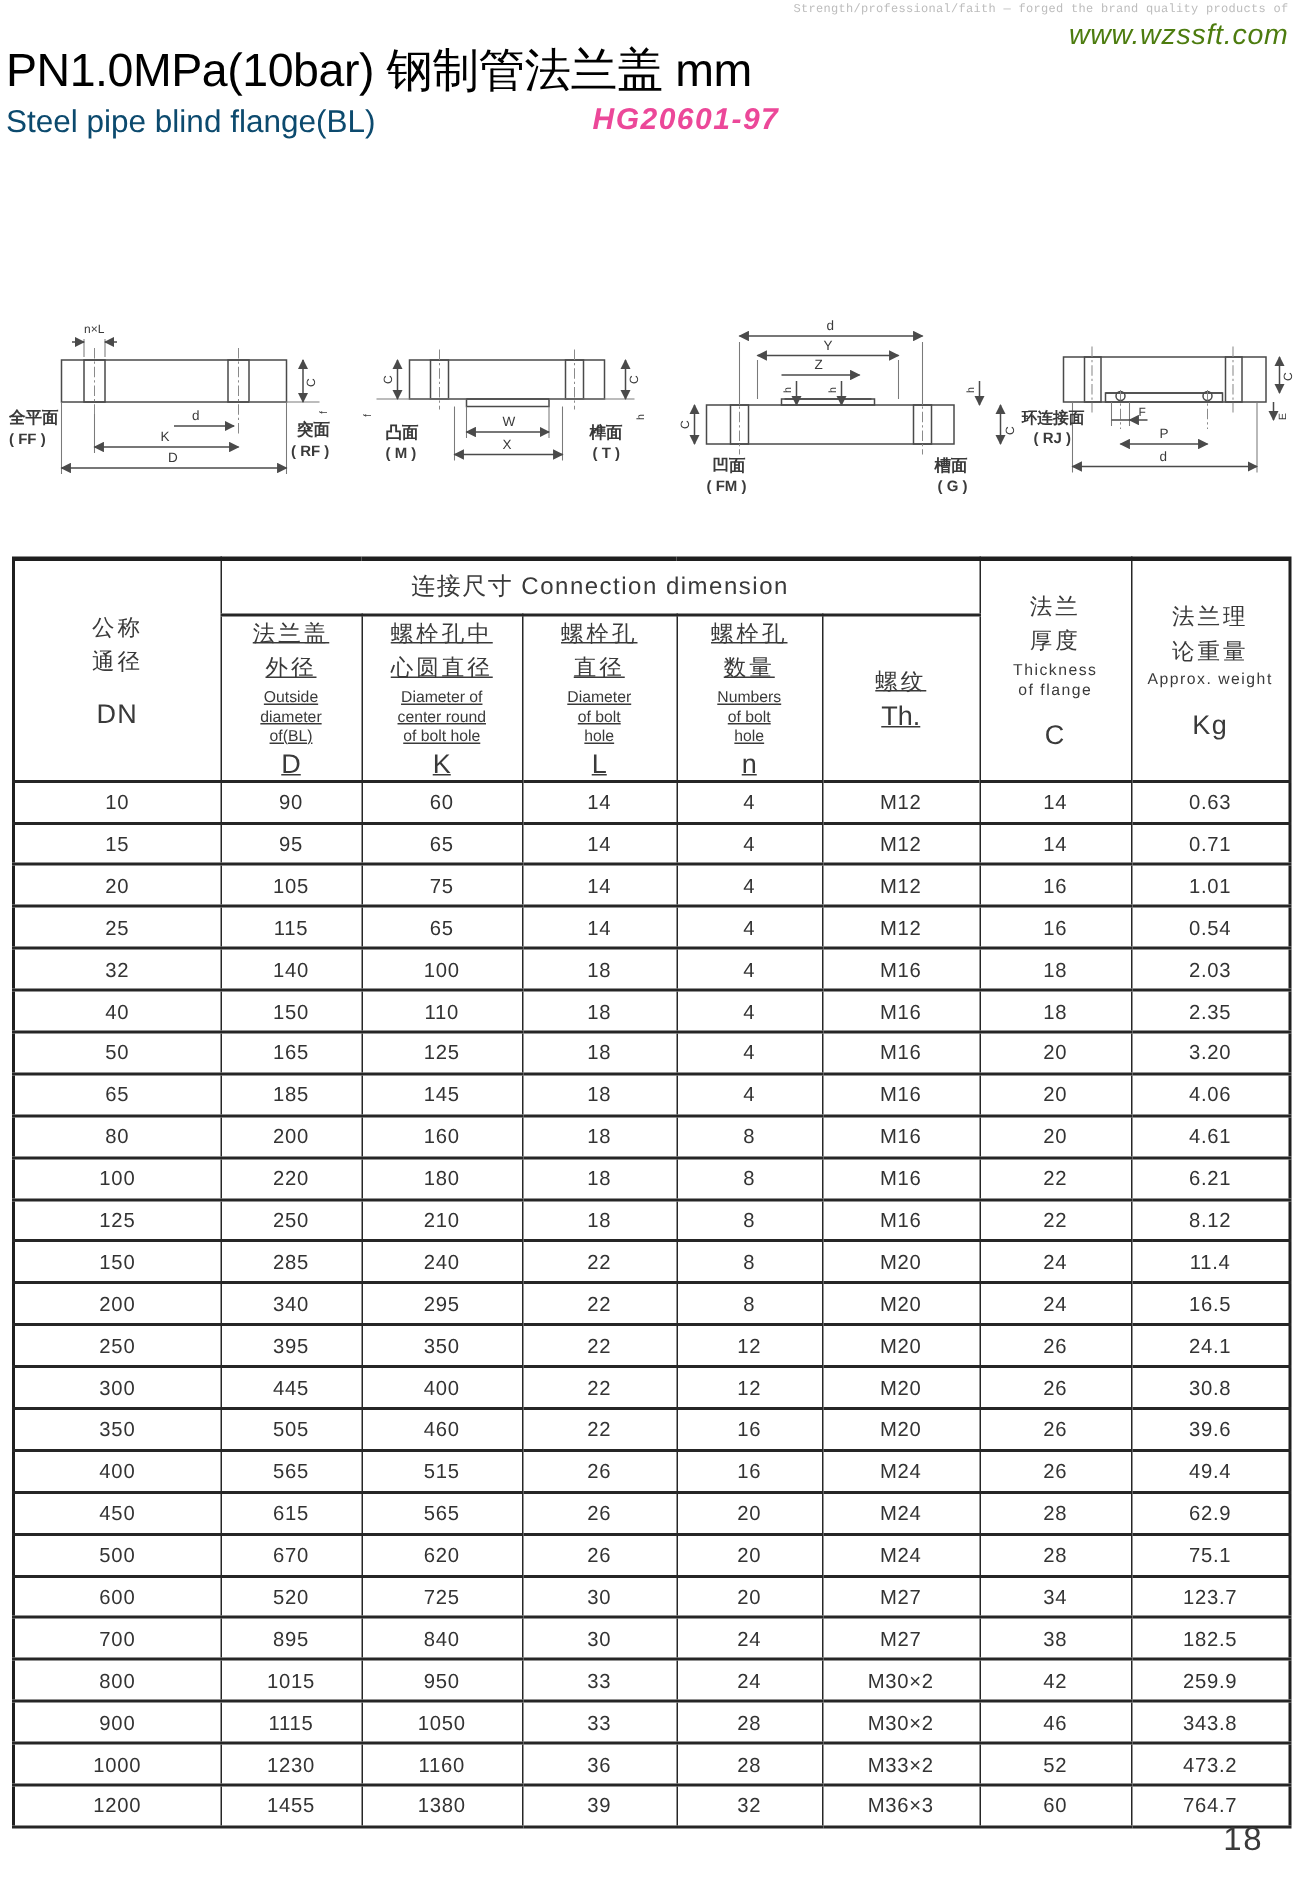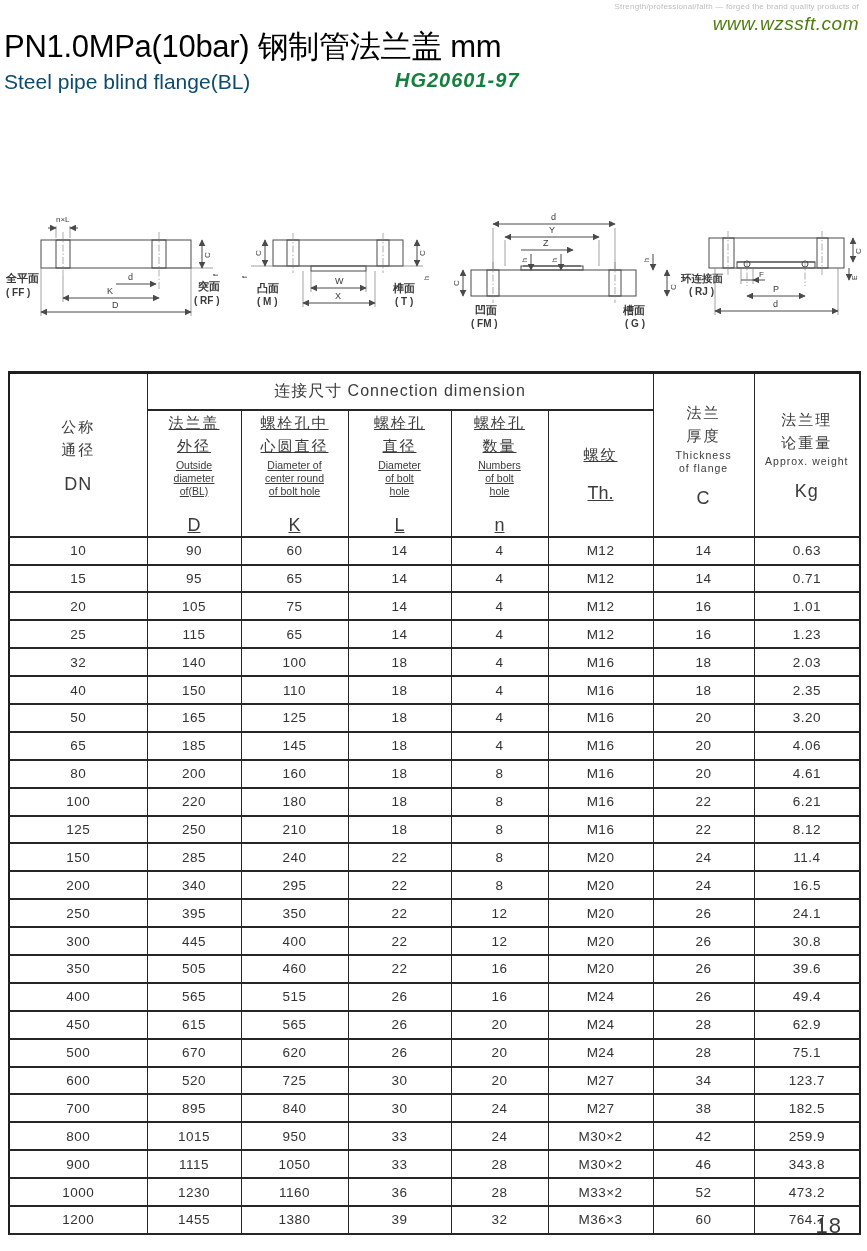--- a/index.html
+++ b/index.html
@@ -1,42 +1,42 @@
 <!DOCTYPE html>
 <html><head>
 <meta charset="utf-8">
 <style>
   html,body { margin:0; padding:0; }
   body {
     width:867px; height:1251px; position:relative; background:#ffffff;
     font-family:"Liberation Sans", sans-serif; color:#3a3a3a; overflow:hidden;
   }
-  .slogan { position:absolute; top:2px; right:8px; font-size:8px; color:#bcbcbc; letter-spacing:.2px; }
+  .slogan { position:absolute; top:2px; right:8px; font-size:8px; color:#bcbcbc; letter-spacing:.2px;font-family:Liberation Mono, monospace; }
   .website { position:absolute; top:13px; right:8px; font-size:19px; font-style:italic; color:#4d7c0f; letter-spacing:.5px; }
   .title { position:absolute; top:26px; left:4px; font-size:31px; color:#000000; white-space:nowrap; letter-spacing:-.3px; }
   .subtitle { position:absolute; top:70px; left:4px; font-size:21px; color:#0c4a6e; }
-  .standard { position:absolute; top:69px; left:395px; font-size:20px; font-weight:bold; font-style:italic; color:#15803d; letter-spacing:1px; }
+  .standard { position:absolute; top:69px; left:395px; font-size:20px; font-weight:bold; font-style:italic; color:#ec4899; letter-spacing:1px; }
   .drawings { position:absolute; top:210px; left:6px; width:859px; height:126px; display:flex; align-items:flex-start; }
   .drawings svg { display:block; flex:0 0 auto; }
   svg text { font-family:"Liberation Sans", sans-serif; fill:#3a3a3a; }
   .dline { stroke:#4a4a4a; stroke-width:1; fill:none; }
   .thin  { stroke:#7a7a7a; stroke-width:.7; fill:none; }
   .cl    { stroke:#8a8a8a; stroke-width:.7; stroke-dasharray:7 2 1.5 2; fill:none; }
 
   table.flange { position:absolute; top:371px; left:8px; width:851px; border-collapse:collapse; table-layout:fixed; }
   table.flange { border:2px solid #1f1f1f; border-top-width:3px; }
   table.flange th, table.flange td {
     border:1px solid #262626; border-top-width:2px; border-bottom-width:2px;
     text-align:center; vertical-align:middle; padding:0; font-weight:normal;
   }
   thead tr.group th { height:35px; font-size:16px; letter-spacing:1px; }
   thead tr.sub th { height:105px;text-decoration:underline; }
   .h-cn  { font-size:15px; line-height:1.55; white-space:pre-line; letter-spacing:2px; }
   .h-en  { font-size:10.5px; line-height:1.25; white-space:pre-line; margin-top:1px; }
-  .h-sym { font-size:18px; margin-top:18px; line-height:1.1; }
+  .h-sym { font-size:18px; margin-top:2px; line-height:1.1; }
   .h-gap { margin-top:14px; }
   tbody td { height:25.9px; font-size:13.5px; letter-spacing:.5px; color:#333; }
   .pagenum { position:absolute; top:1213px; right:25px; font-size:22px; color:#3a3a3a; letter-spacing:1px; }
 </style>
 </head>
 <body>
 
 <div class="slogan">Strength/professional/faith — forged the brand quality products of</div>
 <div class="website">www.wzssft.com</div>
 <div class="title">PN1.0MPa(10bar) 钢制管法兰盖  mm</div>
@@ -313,21 +313,21 @@
       <td>1.01</td>
     </tr>
       <tr>
       <td>25</td>
       <td>115</td>
       <td>65</td>
       <td>14</td>
       <td>4</td>
       <td>M12</td>
       <td>16</td>
-      <td>1.23</td>
+      <td>0.54</td>
     </tr>
       <tr>
       <td>32</td>
       <td>140</td>
       <td>100</td>
       <td>18</td>
       <td>4</td>
       <td>M16</td>
       <td>18</td>
       <td>2.03</td>

